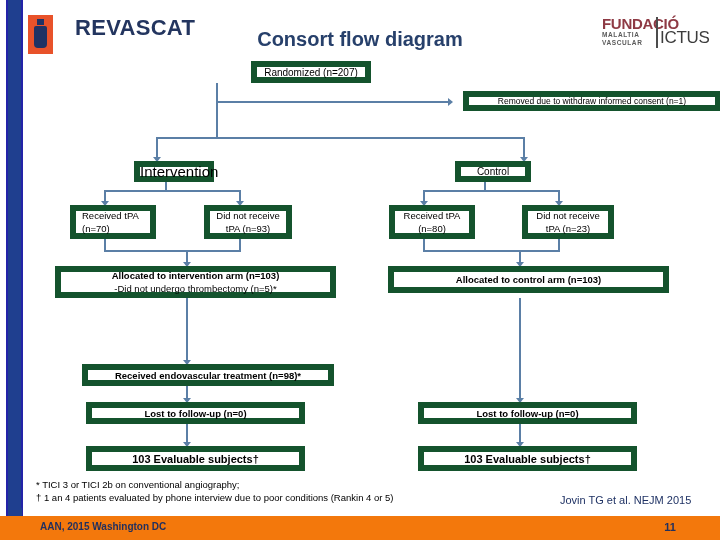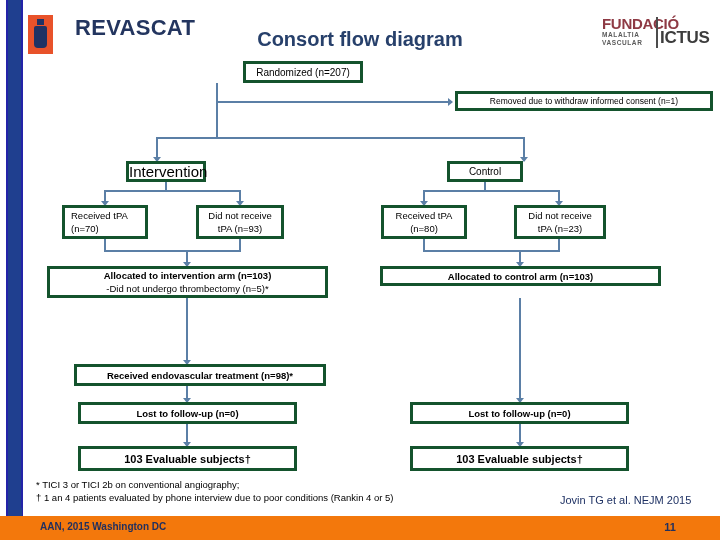--- a/index.html
+++ b/index.html
@@ -99,46 +99,47 @@
   .fr-bar {
     position: absolute;
     left: 76px; top: 3px;
     width: 2px; height: 31px;
     background: #4c4c4c;
   }
   .fr-row2 {
     position: absolute;
     left: 80px; top: 14px;
     font-size: 17px;
-    font-weight: bold;
+    font-weight: normal;
     color: #3c3c3c;
     letter-spacing: -0.3px;
   }
   
   .slide-title {
     position: absolute;
     left: 0; top: 16px;
     width: 720px;
     text-align: center;
     font-size: 20px;
     font-weight: bold;
     color: #27406b;
     margin-top: 12px;
   }
   
   .fbox {
     position: absolute;
     box-sizing: border-box;
-    border: 3px solid #14532d;
+    border: 6px solid #14532d;
     background: #ffffff;
     display: flex;
     flex-direction: column;
     justify-content: center;
     color: #000000;
     font-family: "Liberation Sans", sans-serif;
+    margin-left: 8px;
   }
   .fbox .ln { display: block; }
   .c  { text-align: center; }
   .l  { text-align: left; }
   .b  { font-weight: bold; }
   
   .vline { position: absolute; width: 2px; background: #5b7fa6; }
   .hline { position: absolute; height: 2px; background: #5b7fa6; }
   .arrow-d {
     position: absolute;
@@ -297,21 +298,21 @@
     <span class="ln">Did not receive</span>
     <span class="ln">tPA (n=23)</span>
   </div>
 
   <div class="vline" style="left:423px; top:239px; width:2px; height:13px;"></div>
   <div class="vline" style="left:558px; top:239px; width:2px; height:13px;"></div>
   <div class="hline" style="left:423px; top:250px; width:137px; height:2px;"></div>
   <div class="vline" style="left:519px; top:250px; width:2px; height:14px;"></div>
   <div class="arrow-d" style="left:516px; top:262px;"></div>
 
-  <div class="fbox c" style="left:380px; top:266px; width:281px; height:20px; font-size:9.5px; line-height:13px;">
+  <div class="fbox c" style="left:380px; top:266px; width:281px; height:27px; font-size:9.5px; line-height:13px;">
     <span class="ln b">Allocated to control arm (n=103)</span>
   </div>
 
   <div class="vline" style="left:186px; top:298px; width:2px; height:64px;"></div>
   <div class="arrow-d" style="left:183px; top:360px;"></div>
 
   <div class="fbox c" style="left:74px; top:364px; width:252px; height:22px; font-size:9.5px;">
     <span class="ln b">Received endovascular treatment (n=98)*</span>
   </div>
 

